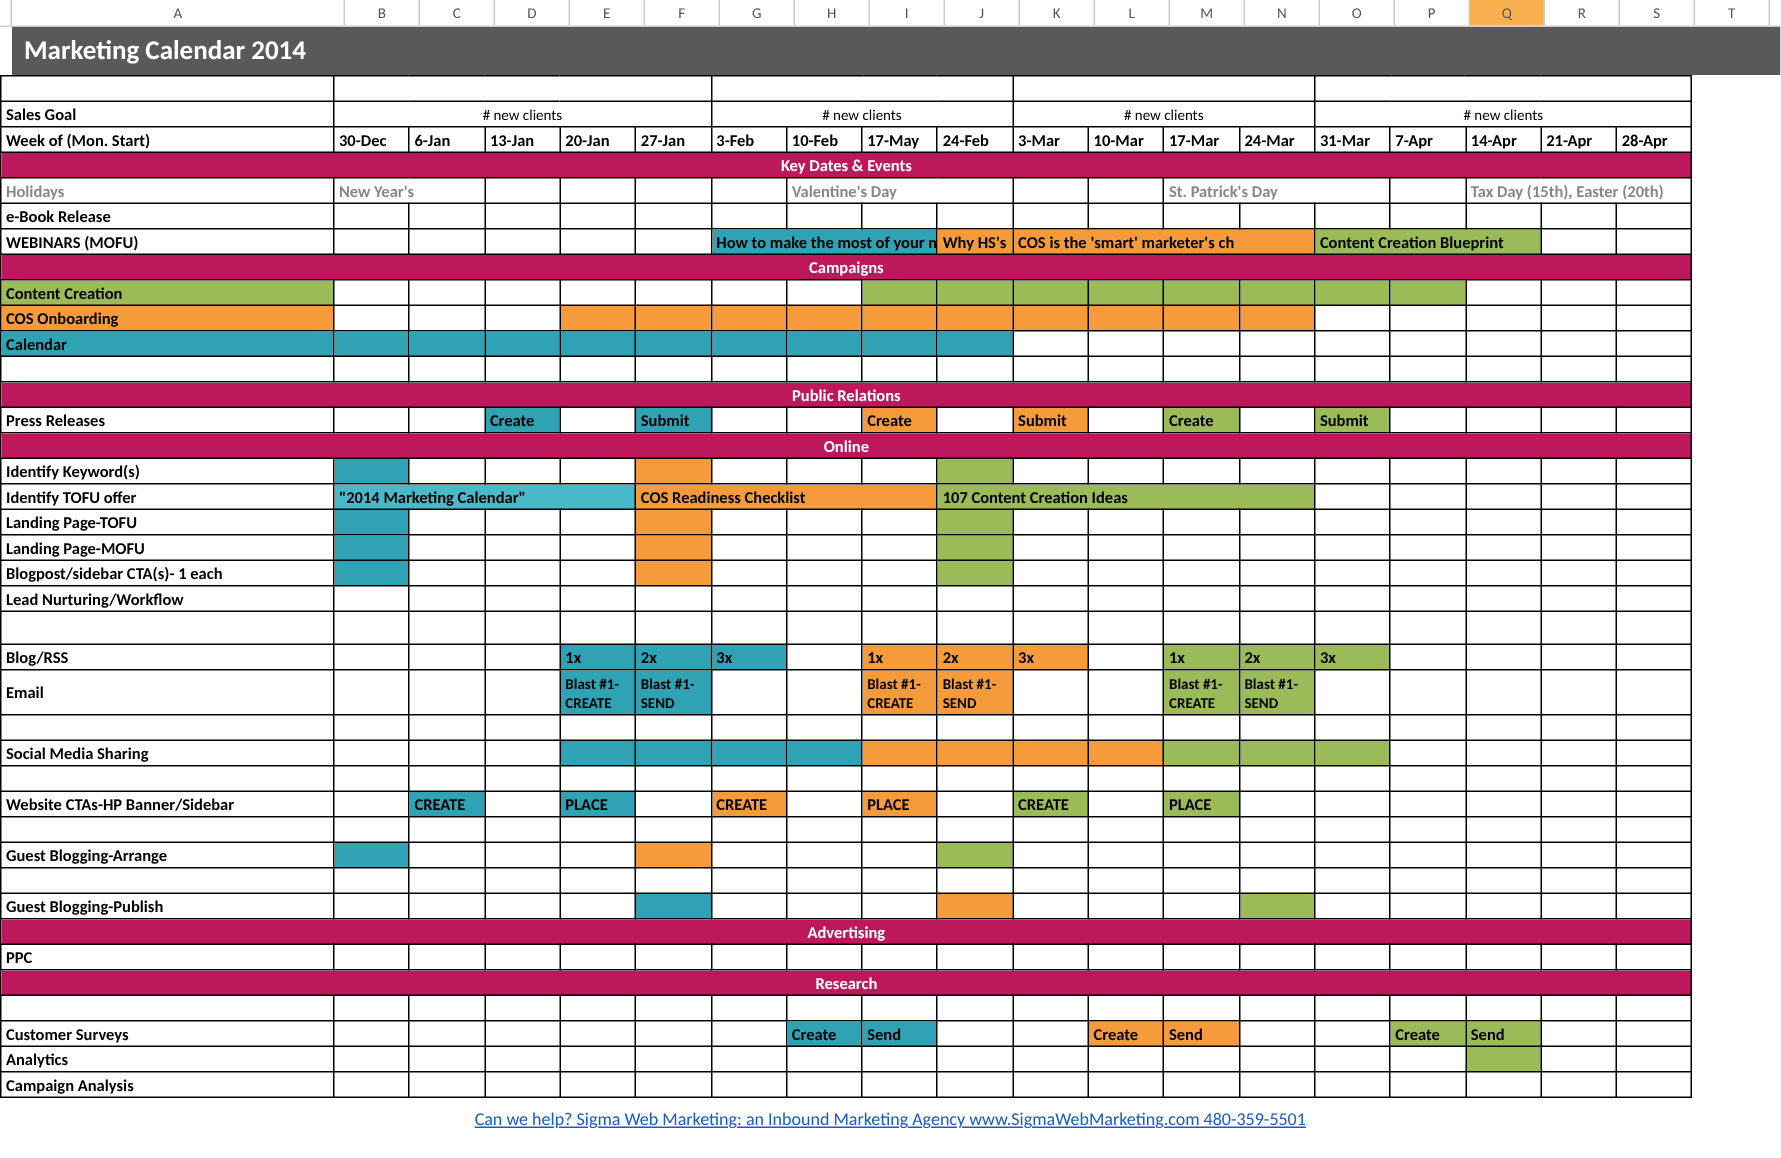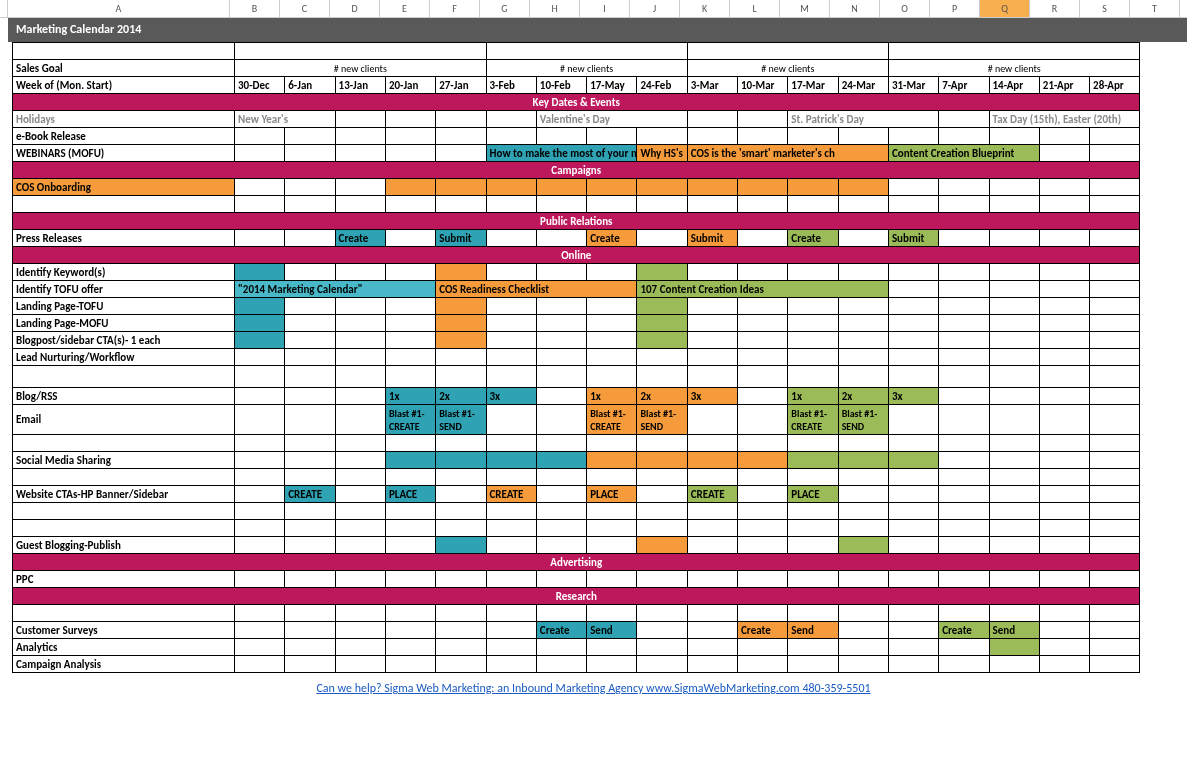--- a/index.html
+++ b/index.html
@@ -21,30 +21,30 @@
     border-right: 1px solid #ccc;
     text-align: center;
     color: #555;
     font-size: 10px;
     line-height: 18px;
     flex-shrink: 0;
   }
   .title-row {
     background: #595959;
     color: #fff;
-    font-size: 12px;
+    font-size: 18px;
     font-weight: bold;
     padding: 4px 0 6px 8px;
     border-left: 8px solid #fff;
   }
   table {
     border-collapse: collapse;
     table-layout: fixed;
     width: 989px;
-    margin-left: 12px;
+    margin-left: 0;
   }
   td, th {
     border: 1px solid #000;
     padding: 1px 3px;
     height: 17px;
     overflow: hidden;
     white-space: nowrap;
     text-overflow: clip;
     font-size: 11px;
     vertical-align: middle;
@@ -224,20 +224,41 @@
   <td class="orange txt-bold" colspan="4">COS is the 'smart' marketer's ch</td>
   <td class="green txt-bold" colspan="3">Content Creation Blueprint</td>
   <td></td>
         <td></td>
 </tr>
 
 <tr class="black-row">
         <td colspan="19">Campaigns</td>
       </tr>
 
+<tr>
+  <td class="row-label green">Content Creation</td>
+  <td></td>
+        <td></td>
+        <td></td>
+        <td></td>
+        <td></td>
+        <td></td>
+        <td></td>
+  <td class="green"></td>
+        <td class="green"></td>
+        <td class="green"></td>
+        <td class="green"></td>
+        <td class="green"></td>
+        <td class="green"></td>
+        <td class="green"></td>
+        <td class="green"></td>
+  <td></td>
+        <td></td>
+        <td></td>
+</tr>
 
 <tr>
   <td class="row-label orange">COS Onboarding</td>
   <td></td>
         <td></td>
         <td></td>
   <td class="orange"></td>
         <td class="orange"></td>
         <td class="orange"></td>
         <td class="orange"></td>
@@ -247,20 +268,41 @@
         <td class="orange"></td>
         <td class="orange"></td>
         <td class="orange"></td>
   <td></td>
         <td></td>
         <td></td>
         <td></td>
         <td></td>
 </tr>
 
+<tr>
+  <td class="row-label teal">Calendar</td>
+  <td class="teal"></td>
+        <td class="teal"></td>
+        <td class="teal"></td>
+        <td class="teal"></td>
+        <td class="teal"></td>
+        <td class="teal"></td>
+        <td class="teal"></td>
+        <td class="teal"></td>
+        <td class="teal"></td>
+  <td></td>
+        <td></td>
+        <td></td>
+        <td></td>
+        <td></td>
+        <td></td>
+        <td></td>
+        <td></td>
+        <td></td>
+</tr>
 
 <tr>
         <td></td>
         <td></td>
         <td></td>
         <td></td>
         <td></td>
         <td></td>
         <td></td>
         <td></td>
@@ -598,20 +640,41 @@
         <td></td>
         <td></td>
         <td></td>
         <td></td>
         <td></td>
         <td></td>
         <td></td>
         <td></td>
       </tr>
 
+<tr>
+  <td class="row-label">Guest Blogging-Arrange</td>
+  <td class="teal"></td>
+        <td></td>
+        <td></td>
+        <td></td>
+  <td class="orange"></td>
+        <td></td>
+        <td></td>
+        <td></td>
+  <td class="green"></td>
+        <td></td>
+        <td></td>
+        <td></td>
+        <td></td>
+        <td></td>
+        <td></td>
+        <td></td>
+        <td></td>
+        <td></td>
+</tr>
 
 <tr>
         <td style="height:14px"></td>
         <td></td>
         <td></td>
         <td></td>
         <td></td>
         <td></td>
         <td></td>
         <td></td>

